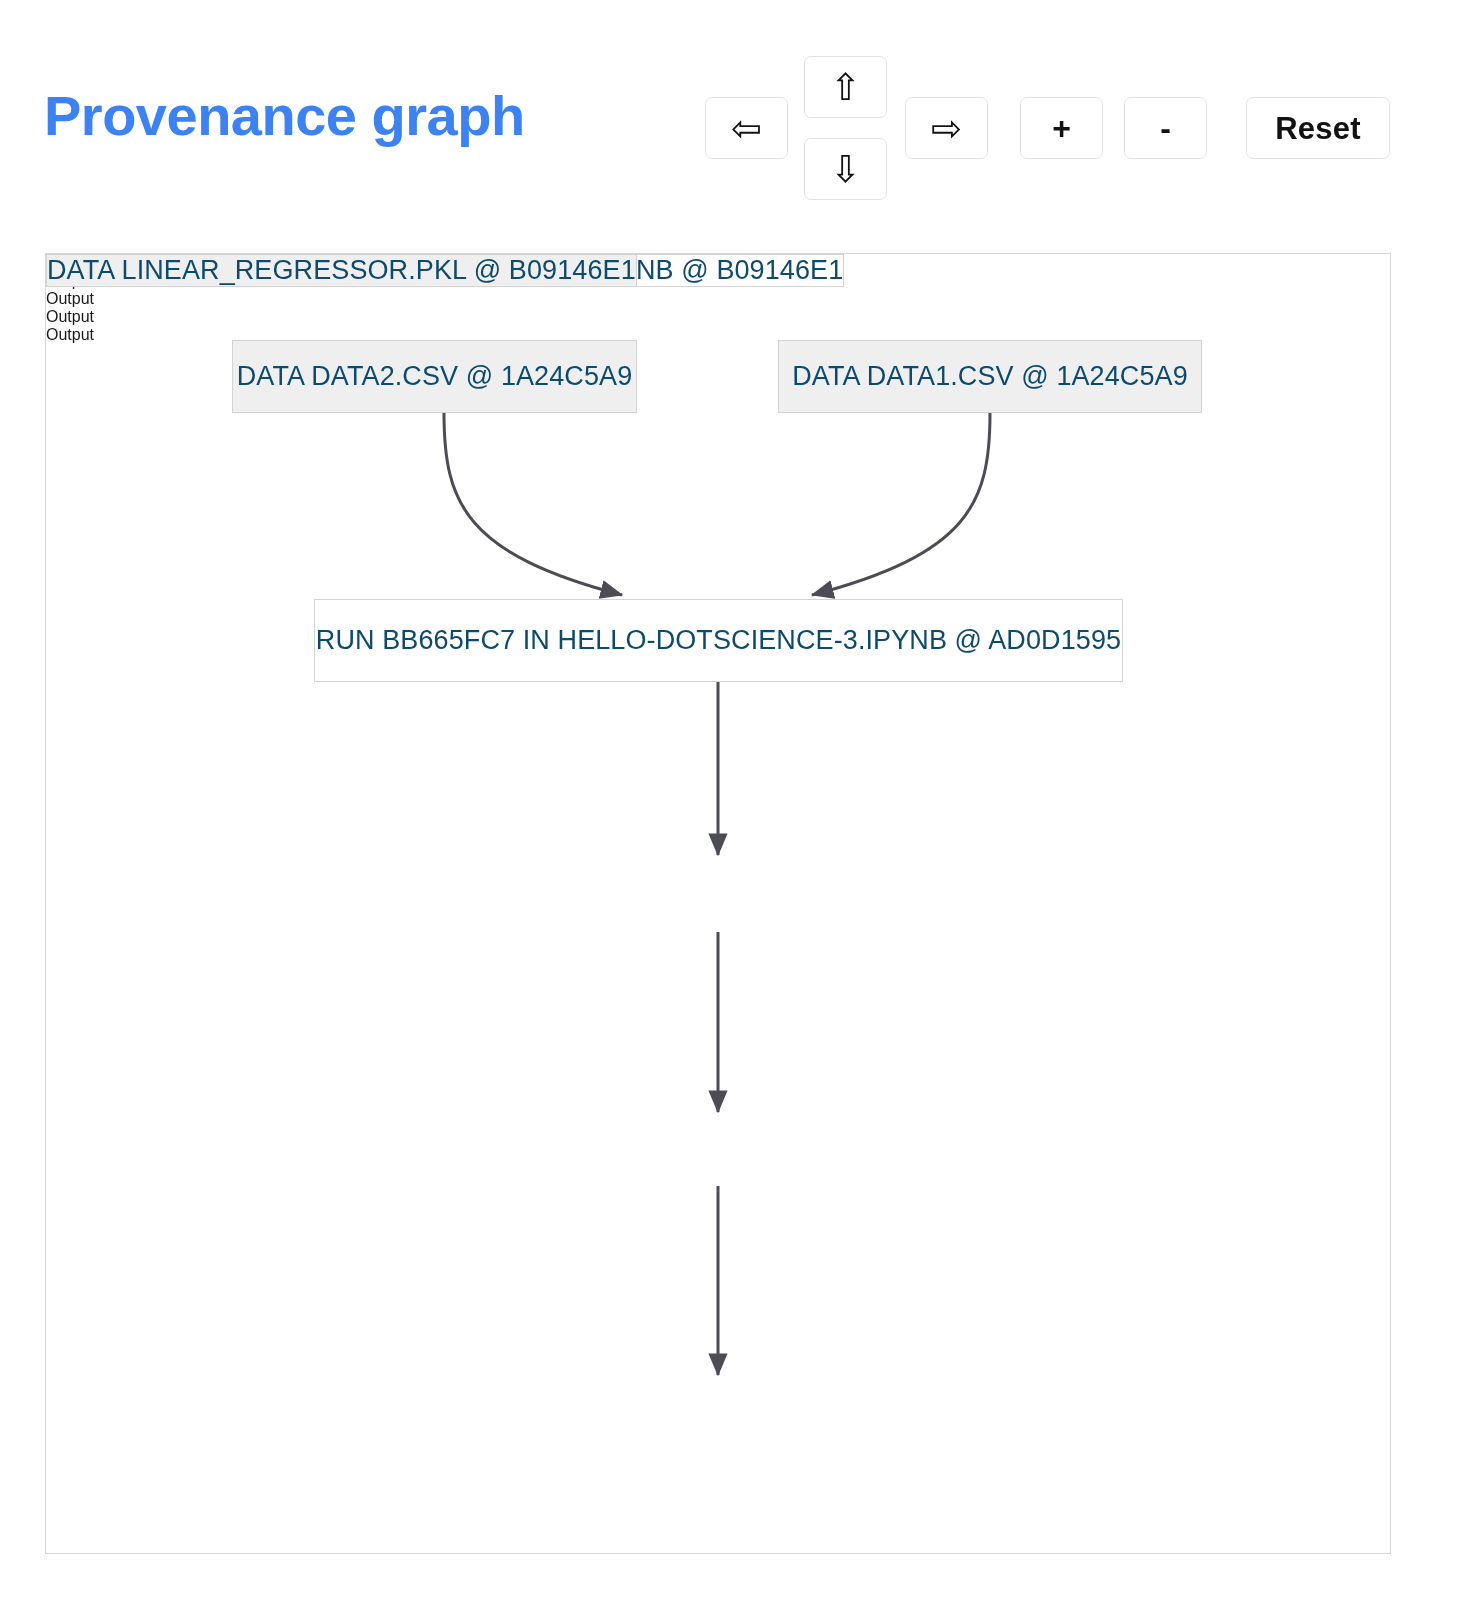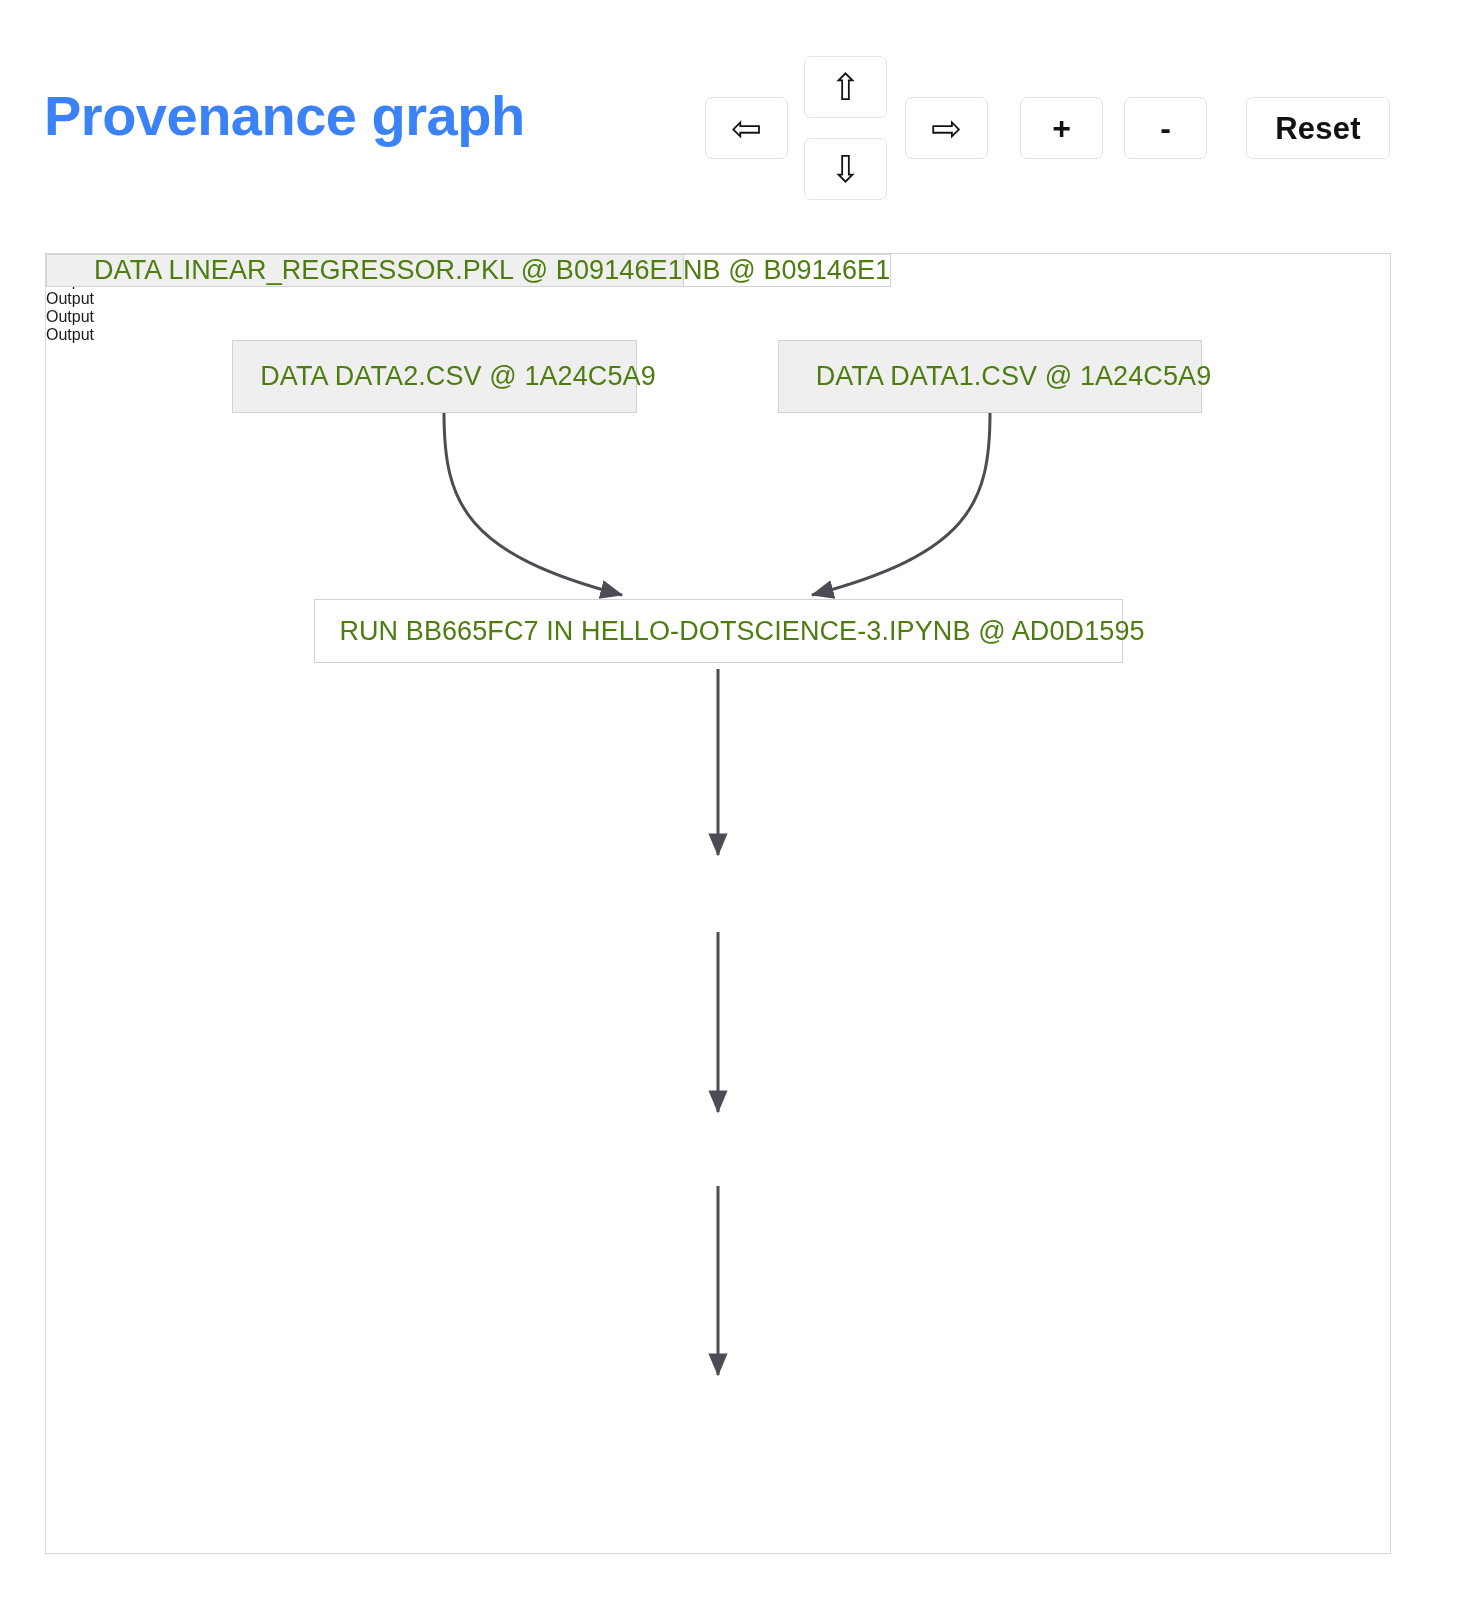--- a/index.html
+++ b/index.html
@@ -113,39 +113,38 @@
     pointer-events: none;
   }
 
   .node {
     position: absolute;
     box-sizing: border-box;
     display: flex;
     align-items: center;
     justify-content: center;
     font-size: 27px;
-    color: #4d7c0f;
+    color: #0c4a6e;
     white-space: nowrap;
     letter-spacing: 0.1px;
     cursor: pointer;
-    padding-left: 47px;
   }
   .node-data {
     background: #efefef;
     border: 1.5px solid #d3d3d3;
   }
   .node-run {
     background: #ffffff;
     border: 1.5px solid #d3d3d3;
   }
 
   
   .n-data2     { left: 186px;  top: 86px;   width: 405px; height: 73px; }
   .n-data1     { left: 732px;  top: 86px;   width: 424px; height: 73px; }
-  .n-run1      { left: 268px;  top: 345px;  width: 809px; height: 64px; }
+  .n-run1      { left: 268px;  top: 345px;  width: 809px; height: 83px; }
   .n-combined  { left: 429px;  top: 605px;  width: 487px; height: 73px; }</style>
 </head>
 <body>
 
 <div class="header">
   <div class="page-title">Provenance graph</div>
 
   <div class="toolbar">
     <button class="tb-btn btn-left">
       <span class="tb-arrow">⇦</span>

